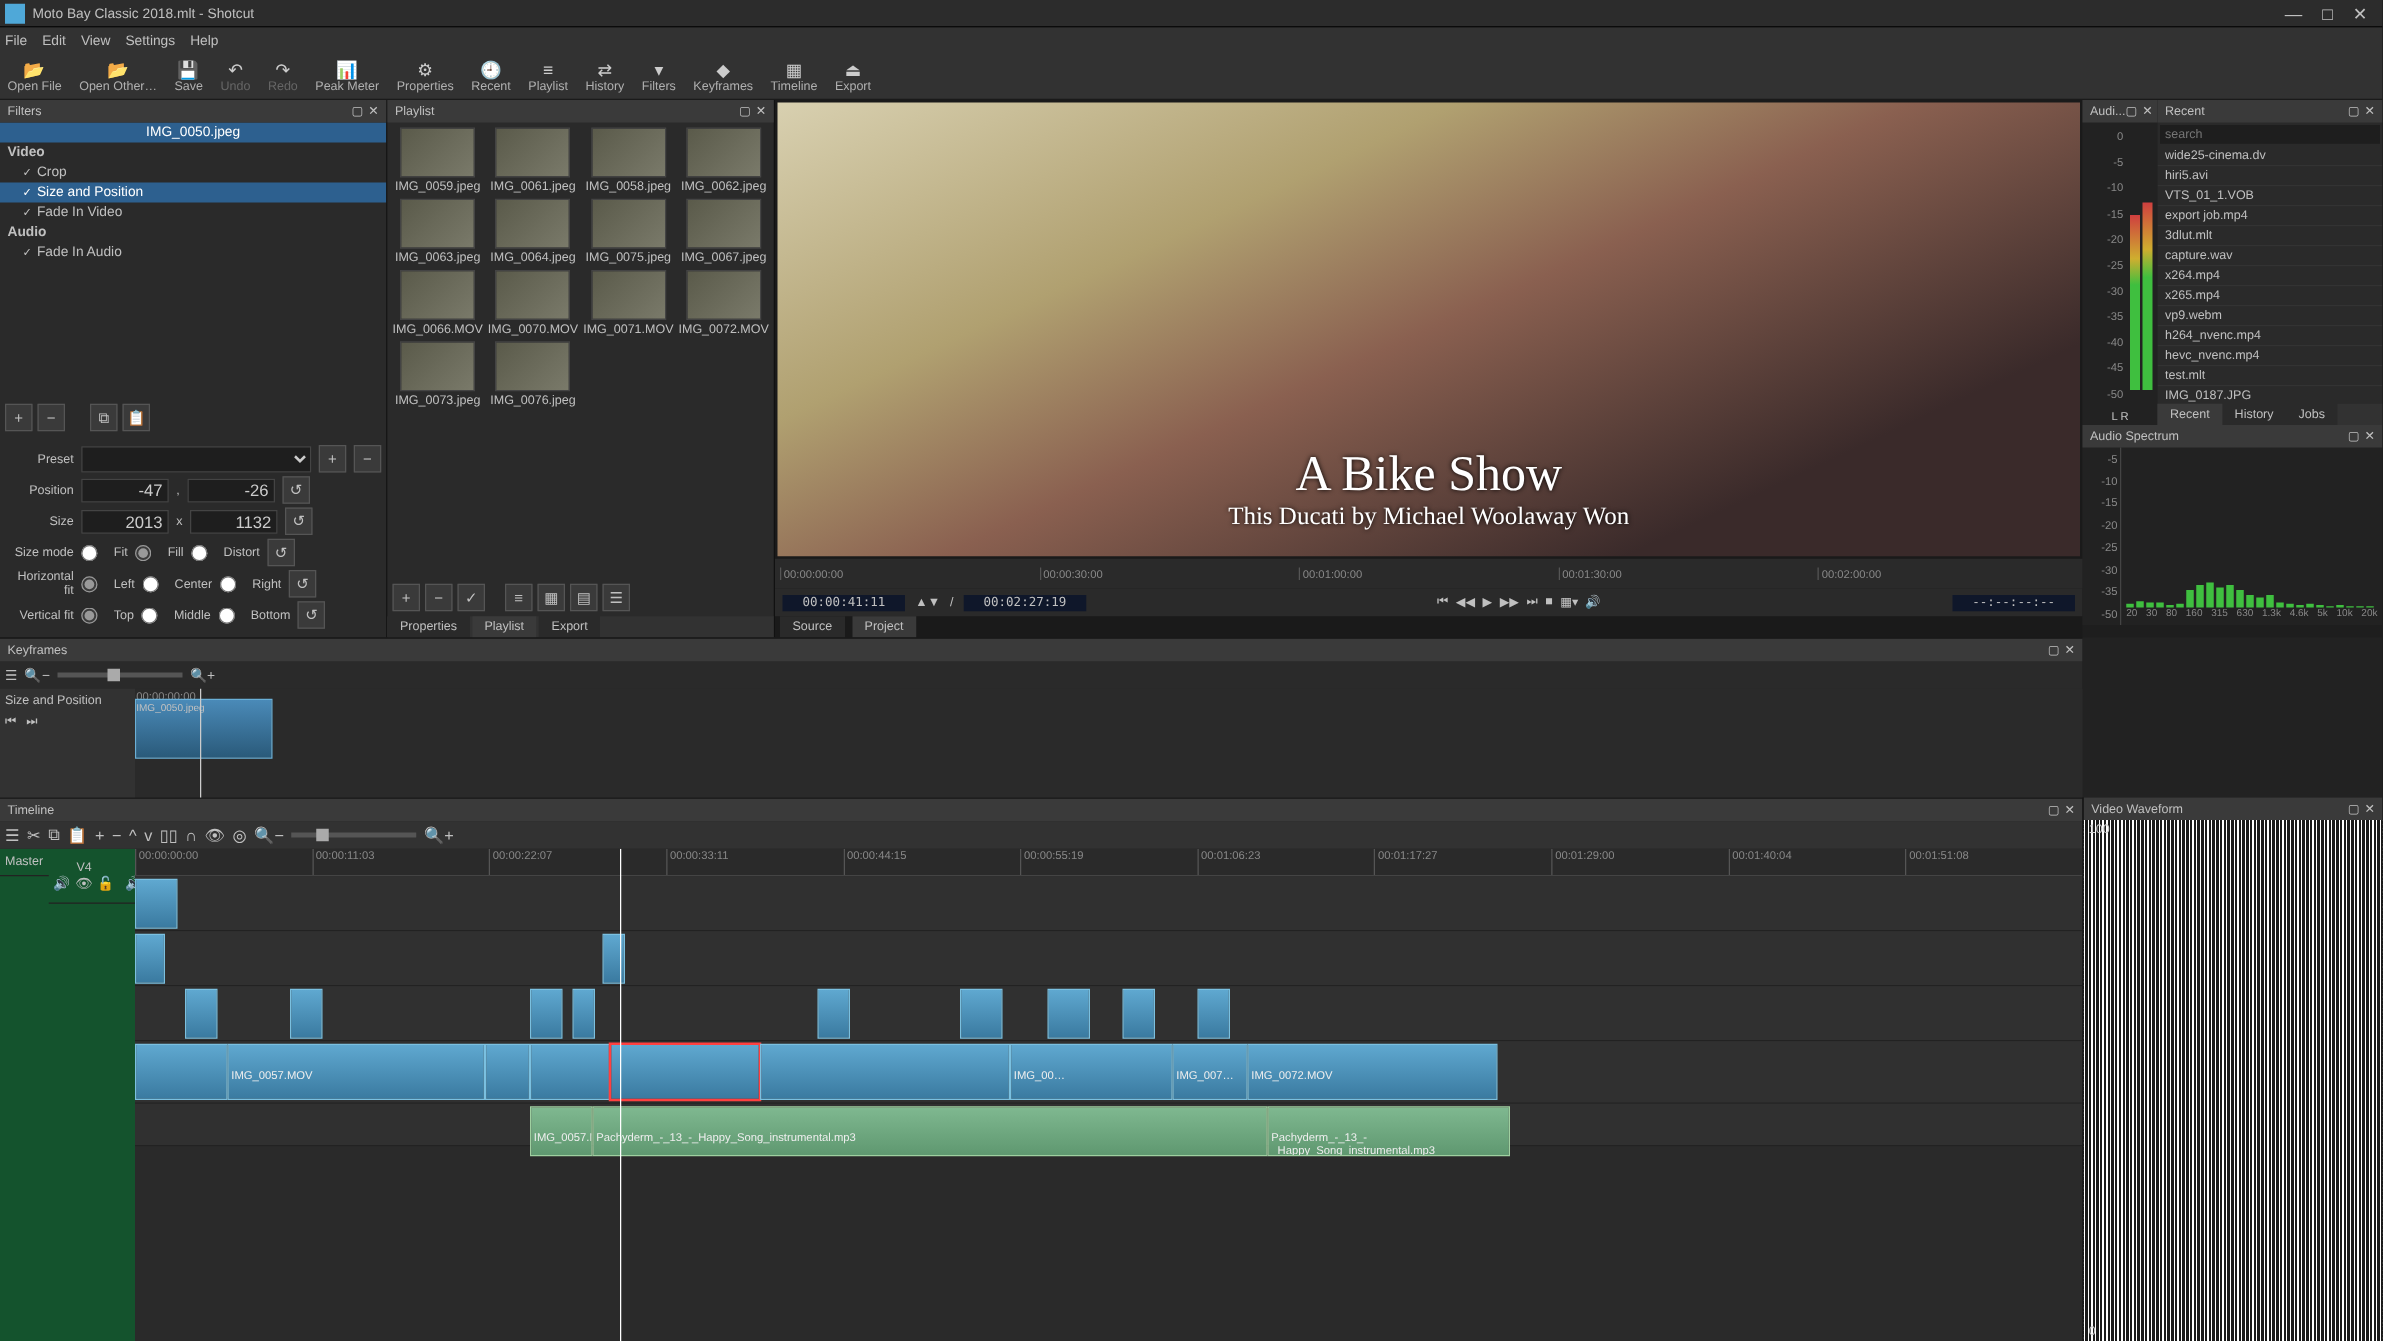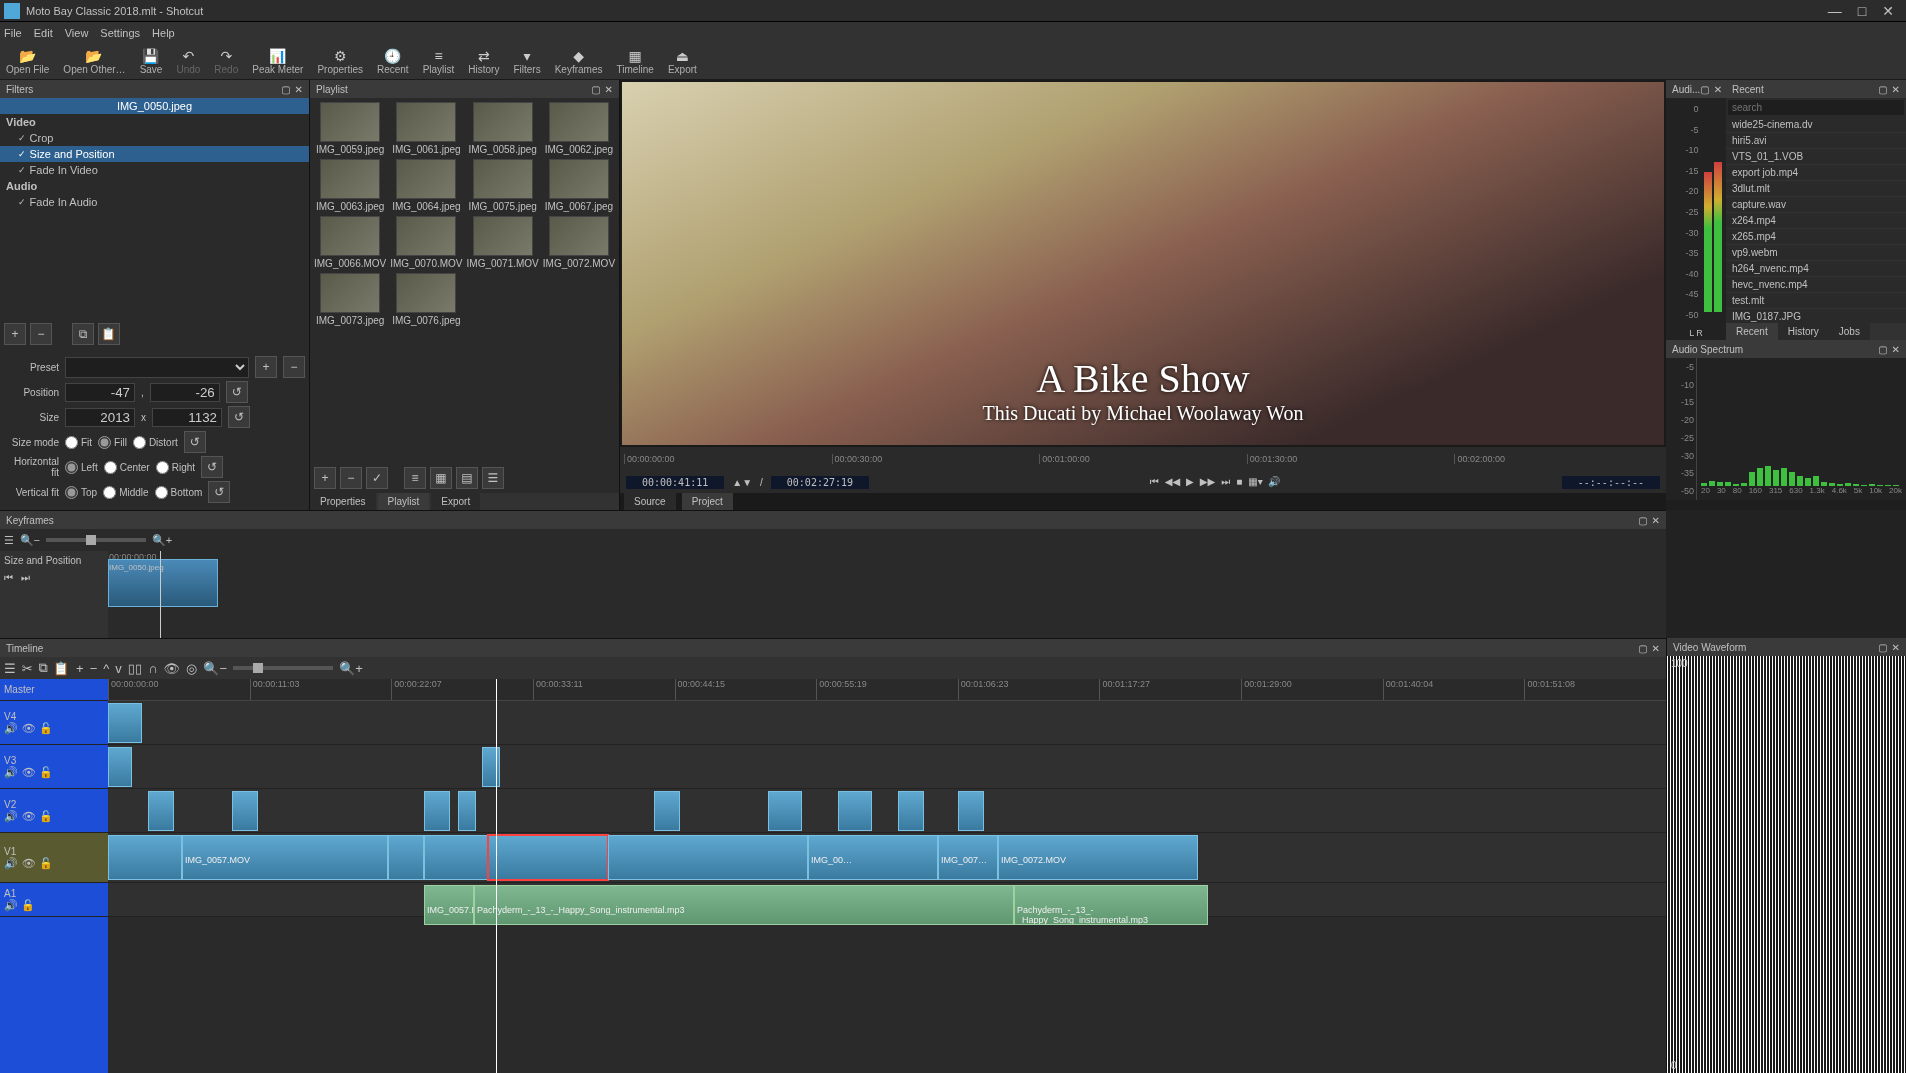--- a/index.html
+++ b/index.html
@@ -25,21 +25,21 @@
 .filter-section { padding: 2px 6px; font-weight: bold; }
 .filter-item { padding: 2px 18px; cursor: pointer; display: flex; align-items: center; gap: 4px; }
 .filter-item.selected { background: #2d608f; color: #fff; }
 .filter-item::before { content: "✓"; font-size: 9px; }
 .filter-toolbar { display: flex; gap: 4px; padding: 4px; }
 .btn-sq { width: 22px; height: 22px; background: #3a3a3a; display: flex; align-items: center; justify-content: center; cursor: pointer; font-size: 12px; border: 1px solid #555; }
 .filter-props { padding: 4px; font-size: 10px; }
 .prop-row { display: flex; align-items: center; gap: 6px; margin: 3px 0; }
 .prop-label { width: 55px; text-align: right; }
 .prop-input { background: #1e1e1e; border: 1px solid #444; color: #ccc; width: 70px; padding: 1px 4px; text-align: right; }
-.radio { display: flex; align-items: center; gap: 3px; }
+.radio { display: flex; align-items: center; gap: 13px; }
 .radio input { accent-color: #999; }
 .playlist-panel { width: 310px; background: #2a2a2a; display: flex; flex-direction: column; border-right: 1px solid #111; }
 .playlist-grid { flex: 1; display: grid; grid-template-columns: repeat(4, 1fr); gap: 4px; padding: 4px; overflow: hidden; align-content: start; }
 .thumb { display: flex; flex-direction: column; align-items: center; }
 .thumb-img { width: 60px; height: 40px; background: linear-gradient(135deg,#5a5a4a,#7a7a6a); border: 1px solid #444; }
 .thumb-label { font-size: 10px; margin-top: 2px; text-align: center; }
 .playlist-toolbar { display: flex; gap: 4px; padding: 4px; }
 .playlist-tabs { display: flex; gap: 2px; background: #323232; }
 .tab { padding: 3px 10px; background: #2a2a2a; cursor: pointer; font-size: 10px; }
 .tab.active { background: #3a3a3a; }
@@ -83,21 +83,21 @@
 .kf-body { flex: 1; display: flex; position: relative; }
 .kf-label { width: 108px; padding: 4px; font-size: 10px; background: #323232; }
 .kf-track { flex: 1; background: #2a2a2a; position: relative; }
 .kf-clip { position: absolute; top: 8px; left: 0; width: 110px; height: 48px; background: linear-gradient(#4a8ab8,#2a5a7a); border: 1px solid #6ab0d8; }
 .kf-playhead { position: absolute; top: 0; bottom: 0; width: 1px; background: #ccc; left: 52px; }
 .lower { flex: 1; display: flex; min-height: 0; }
 .timeline-panel { flex: 1; background: #2a2a2a; display: flex; flex-direction: column; border-top: 1px solid #111; min-width: 0; }
 .tl-toolbar { height: 22px; display: flex; align-items: center; gap: 6px; padding: 0 4px; background: #323232; }
 .tl-toolbar .ico { font-size: 13px; cursor: pointer; }
 .tl-body { flex: 1; display: flex; overflow: hidden; }
-.tl-headers { width: 108px; background: #1d4ed8; display: flex; flex-direction: column; }
+.tl-headers { width: 108px; background: #14532d; display: flex; flex-direction: row; text-align: center; }
 .tl-head { border-bottom: 1px solid #222; padding: 2px 4px; display: flex; flex-direction: column; justify-content: center; }
 .tl-head.master { height: 22px; font-size: 10px; }
 .tl-head.v { height: 44px; }
 .tl-head.v1 { background: #5a5a30; height: 50px; }
 .tl-head.a { height: 34px; }
 .tl-head .name { font-size: 10px; }
 .tl-head .icons { display: flex; gap: 4px; font-size: 11px; }
 .tl-tracks { flex: 1; position: relative; overflow: hidden; background: #2a2a2a; }
 .tl-ruler { height: 22px; background: #2a2a2a; display: flex; font-size: 9px; color: #888; border-bottom: 1px solid #444; }
 .tl-ruler span { flex: 1; border-left: 1px solid #555; padding-left: 2px; }

